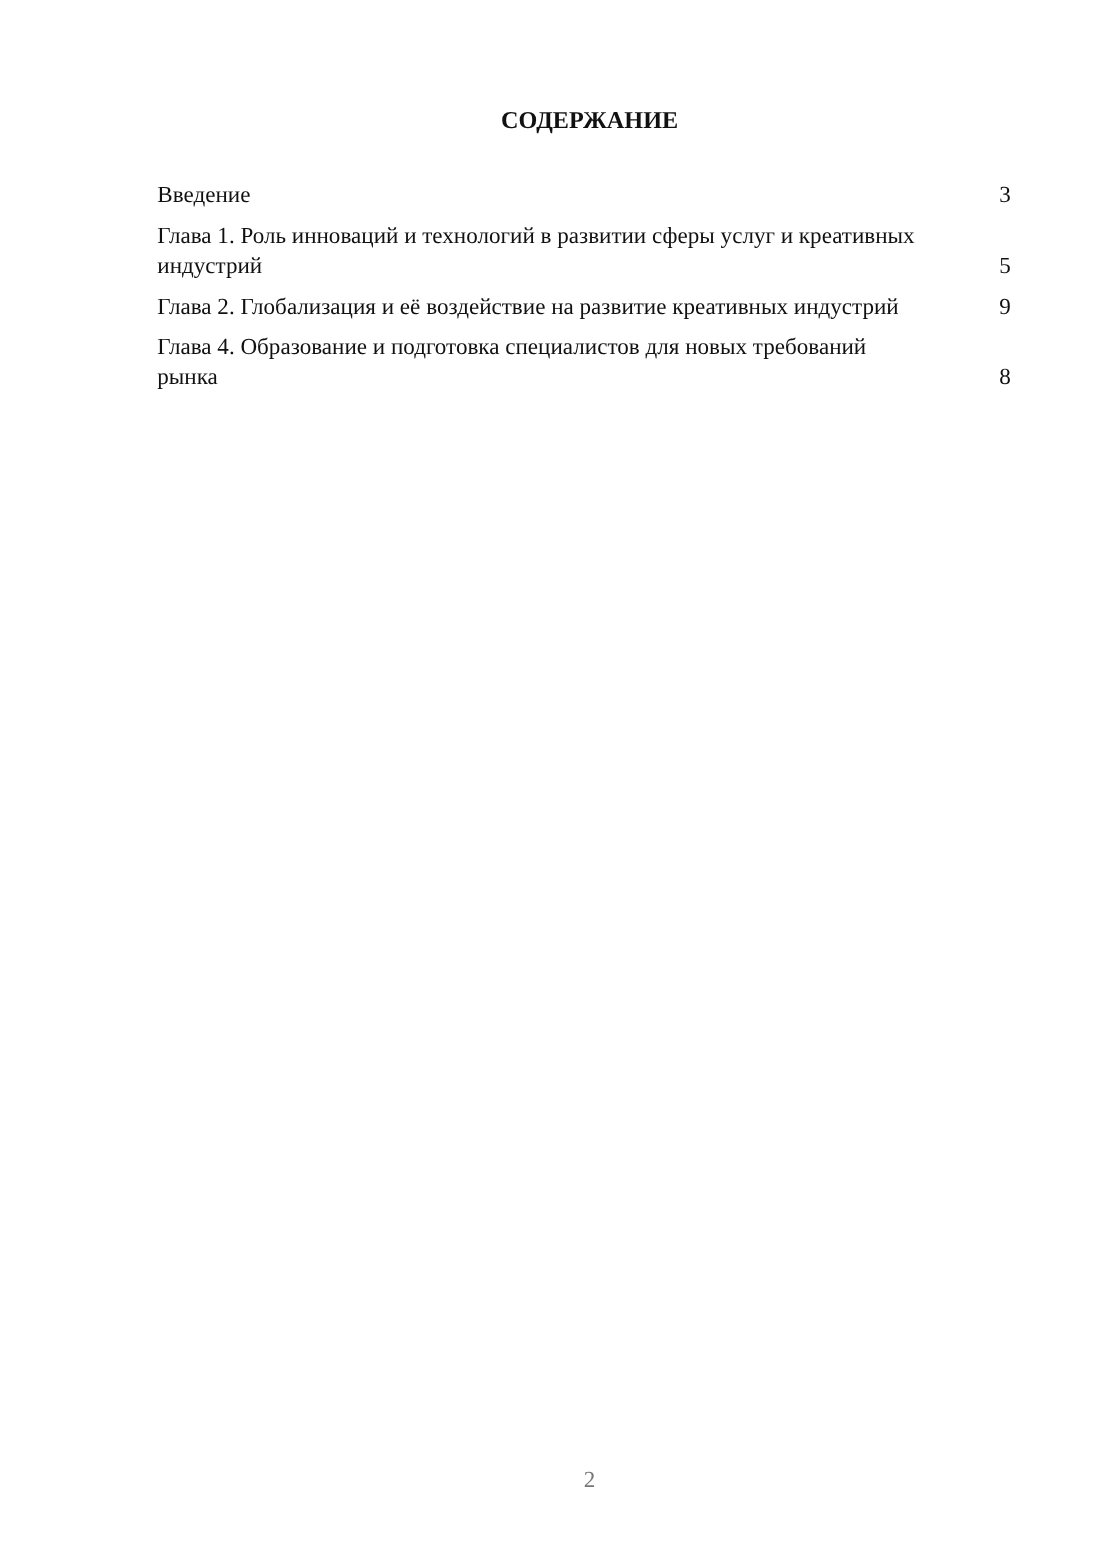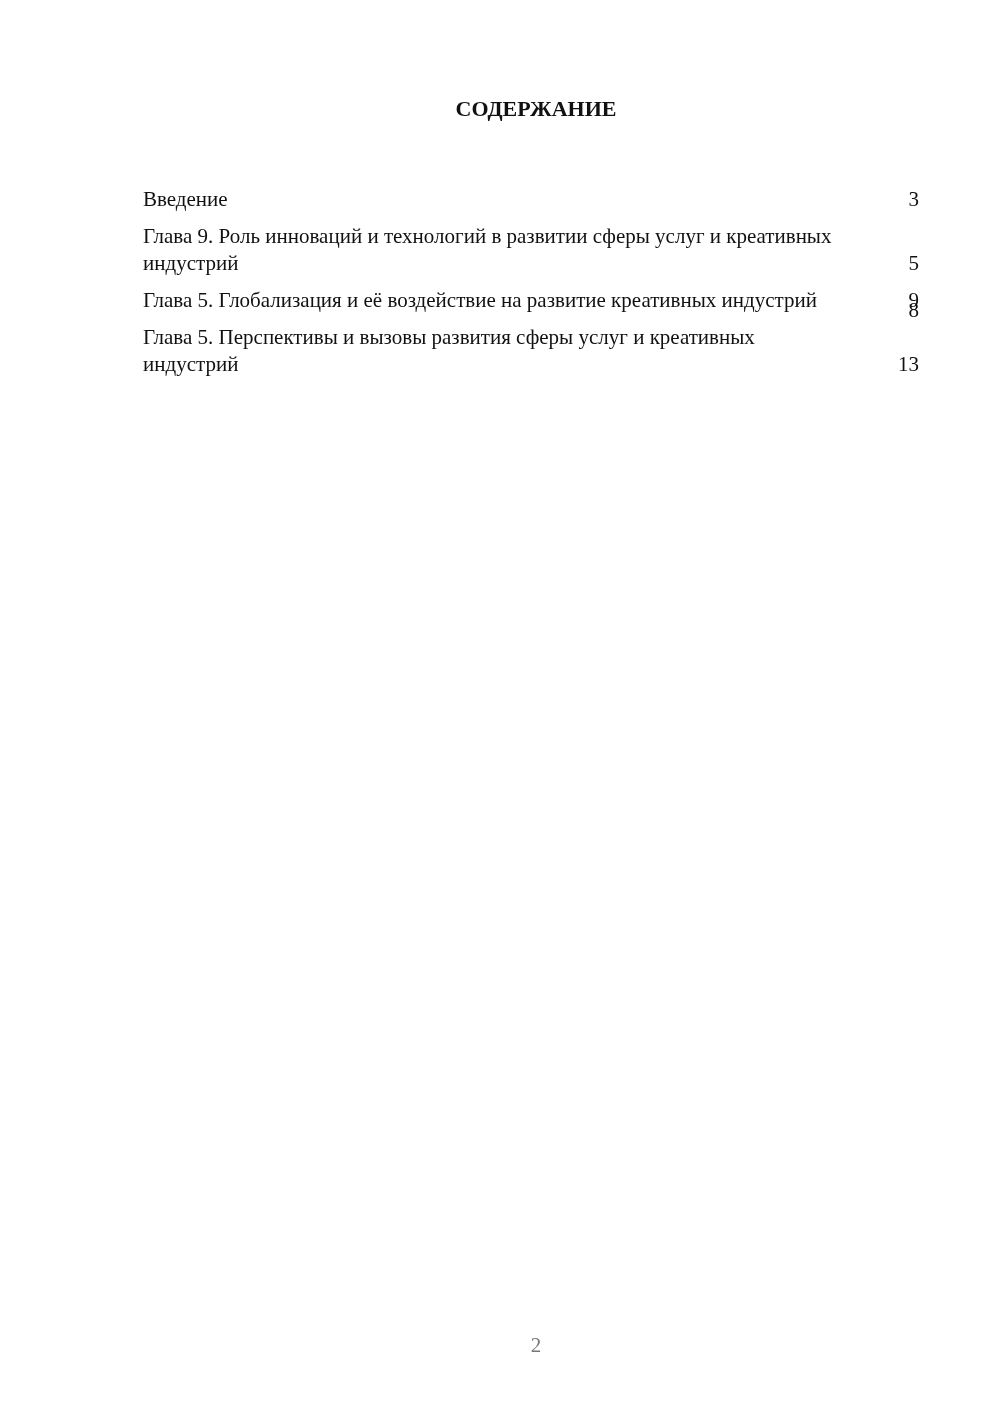--- a/index.html
+++ b/index.html
@@ -1,46 +1,43 @@
 <!DOCTYPE html>
 <html><head>
   <meta charset="utf-8">
   <style>
     html, body { margin: 0; padding: 0; background: #ffffff; }
     body { width: 1000px; height: 1414px; position: relative; overflow: hidden;
            font-family: "Liberation Serif", "DejaVu Serif", serif; color: #111111; }
     .title { position: absolute; top: 96px; left: 0; width: 1072px; text-align: center;
              font-weight: bold; font-size: 22px; letter-spacing: 0px; }
-    .toc { position: absolute; left: 143px; top: 186px; width: 776px; }
+    .toc { position: absolute; left: 143px; top: 164px; width: 776px; }
     .toc-item { position: relative; font-size: 21px; line-height: 27px; margin-bottom: 10px; }
     .toc-item .text { display: block; width: 690px; }
     .toc-item .page { position: absolute; right: 0; bottom: 0; }
     .page-number { position: absolute; top: 1333px; left: 0; width: 1072px; text-align: center;
                    font-size: 21px; color: #777777; }
   </style>
 </head>
 <body>
 
 <div class="title">СОДЕРЖАНИЕ</div>
 
 <div class="toc">
   <div class="toc-item">
     <span class="text">Введение</span>
     <span class="page">3</span>
   </div>
   <div class="toc-item">
-    <span class="text">Глава 9. Роль инноваций и технологий в развитии сферы услуг и креативных индустрий</span>
+    <span class="text">Глава 1. Роль инноваций и технологий в развитии сферы услуг и креативных индустрий</span>
     <span class="page">5</span>
   </div>
   <div class="toc-item">
-    <span class="text">Глава 5. Глобализация и её воздействие на развитие креативных индустрий</span>
+    <span class="text">Глава 2. Глобализация и её воздействие на развитие креативных индустрий</span>
     <span class="page">9</span>
   </div>
   <div class="toc-item">
+    <span class="text">Глава 4. Образование и подготовка специалистов для новых требований рынка</span>
     <span class="page">8</span>
-  </div>
-  <div class="toc-item">
-    <span class="text">Глава 5. Перспективы и вызовы развития сферы услуг и креативных индустрий</span>
-    <span class="page">13</span>
   </div>
 </div>
 
 <div class="page-number">2</div>
 
 </body></html>

